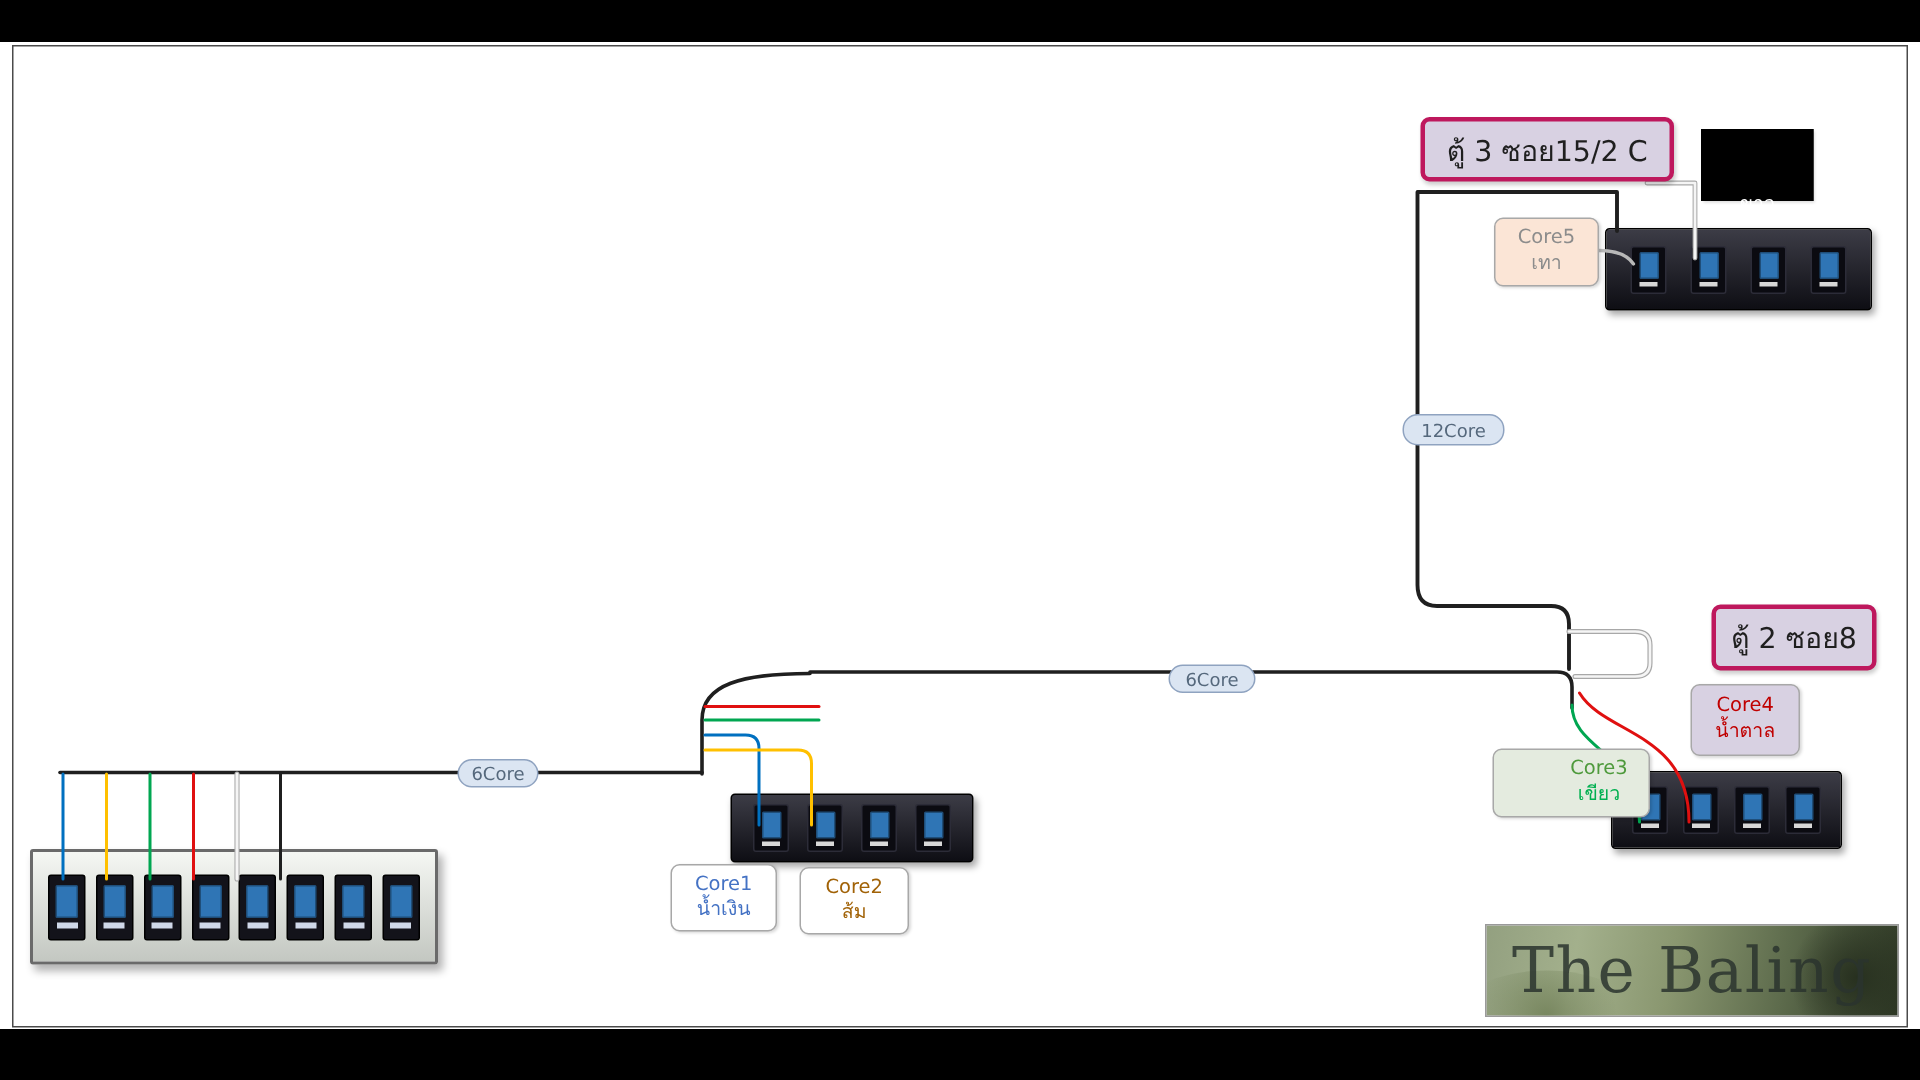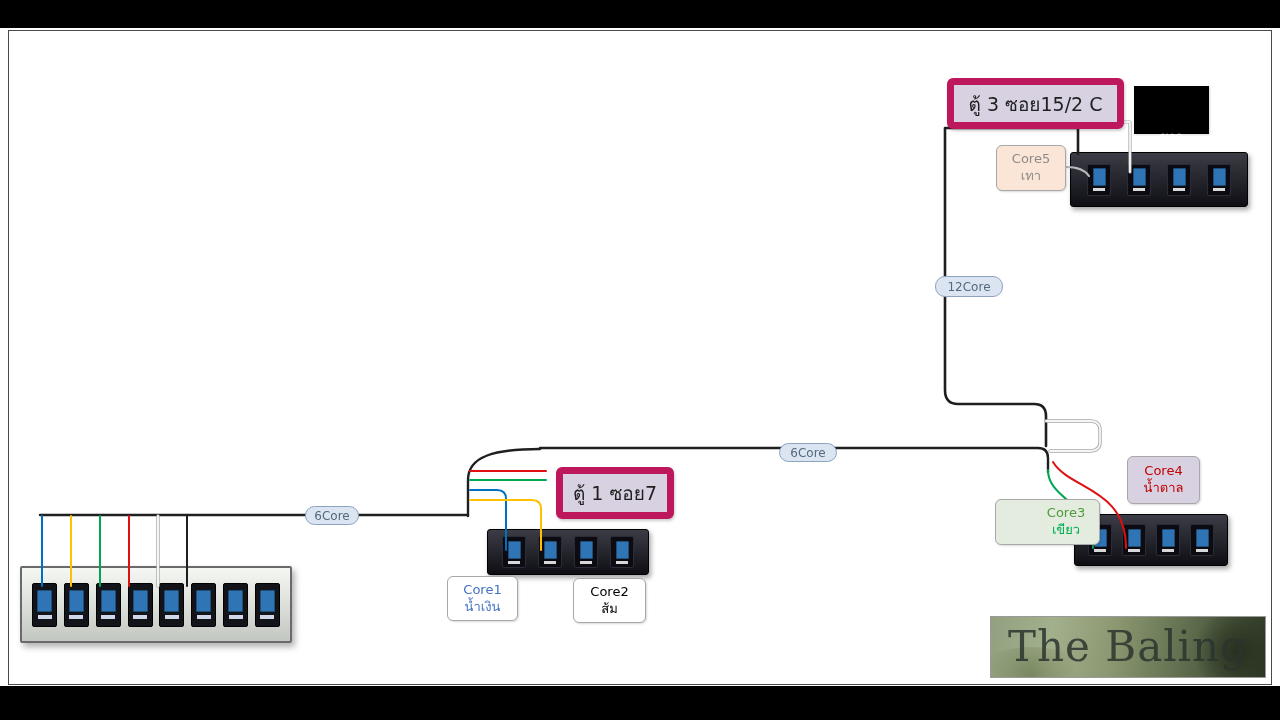--- a/index.html
+++ b/index.html
@@ -36,21 +36,21 @@
     border-radius:2px; display:flex; flex-direction:column; align-items:center;
     justify-content:center; gap:3px; }
   .port-lg .sc { width:13px; height:20px; }
   .port-lg .tag { width:14px; height:4px; background:#cfd8e8; }
 
   
   .wires { position:absolute; left:0; top:0; pointer-events:none; }
   .wires path { fill:none; stroke-linecap:round; stroke-linejoin:round; }
 
   
-  .cab-label { position:absolute; background:#d8d1e2; border:7px solid #be185d;
+  .cab-label { position:absolute; background:#d8d1e2; border:3px solid #be185d;
     border-radius:6px; display:flex; align-items:center; justify-content:center;
     font-size:19px; color:#1f1f1f; box-shadow:1px 2px 3px rgba(0,0,0,.2); }
   .cab3 { left:947px;  top:78px;  width:163px; height:37px; }
   .cab2 { left:1141px; top:403px; width:104px; height:38px; }
   .cab1 { left:556px;  top:467px; width:104px; height:38px; }
 
   .office-label { position:absolute; left:66px; top:449px; width:138px; height:45px;
     background:#fff; border:1px solid #8a8a8a; border-radius:4px;
     display:flex; align-items:center; justify-content:center;
     font-size:27px; color:#000; box-shadow:2px 2px 4px rgba(0,0,0,.25); }
@@ -59,21 +59,21 @@
     border-radius:10px; display:flex; align-items:center; justify-content:center;
     font-size:12px; color:#55687c; }
   .pill-12core     { left:935px; top:276px; width:66px; height:19px; }
   .pill-6core-mid  { left:779px; top:443px; width:56px; height:17px; }
   .pill-6core-left { left:305px; top:506px; width:52px; height:17px; }
 
   .core-box { position:absolute; border:1px solid #a8a8a8; border-radius:6px;
     display:flex; flex-direction:column; align-items:center; justify-content:center;
     line-height:1.3; font-size:13px; box-shadow:1px 1px 2px rgba(0,0,0,.15); }
   .core1 { left:447px;  top:576px; width:69px; height:43px; background:#fff;    color:#4472c4; }
-  .core2 { left:533px;  top:578px; width:71px; height:43px; background:#fff;    color:#000000;margin-left:40px; }
+  .core2 { left:533px;  top:578px; width:71px; height:43px; background:#fff;    color:#a16207; }
   .core3 { left:995px;  top:499px; width:66px; height:44px; background:#e4ebdf; color:#4e9a3c;padding-left:37px; }
   .core3 .core-color { color:#00b050; }
   .core4 { left:1127px; top:456px; width:71px; height:46px; background:#d8d1e2; color:#c00000; }
   .core5 { left:996px;  top:145px; width:68px; height:44px; background:#fbe5d6; color:#8c8c8c; }
   .core6 { left:1134px; top:86px;  width:73px; height:46px; background:#000;    color:#fff;
            border-radius:0; border-color:#000;gap:38px; }
 
   
   .photo { position:absolute; left:990px; top:616px; width:274px; height:60px;
     overflow:hidden; border:1px solid #9a9a9a;
@@ -214,21 +214,21 @@
     <path d="M1046,421 H1090 Q1100,421 1100,430 V442 Q1100,451 1090,451 H1050" stroke-width="1.8" stroke="#f5f5f5"></path>
 
     <path d="M1048,470 C1048,500 1093,502 1093,548" stroke-width="2" stroke="#00a651"></path>
     <path d="M1053,462 C1070,490 1126,488 1126,548" stroke-width="2" stroke="#e01010"></path>
 
     <path d="M1066,167 Q1083,167 1089,176" stroke-width="2.2" stroke="#b8b8b8"></path>
     <path d="M1130,172 V122 H1098" stroke-width="3.2" stroke="#a8a8a8"></path>
     <path d="M1130,172 V122 H1098" stroke-width="1.8" stroke="#f5f5f5"></path>
   </svg>
 
-  <div class="cab-label cab1">ตู้ 1 ซอย7</div>
+  <div class="cab-label cab2">ตู้ 2 ซอย8</div>
   <div class="cab-label cab3">ตู้ 3 ซอย15/2 C</div>
 
   <div class="pill pill-12core">12Core</div>
   <div class="pill pill-6core-mid">6Core</div>
   <div class="pill pill-6core-left">6Core</div>
 
   <div class="core-box core1">
     <div class="core-name">Core1</div>
     <div class="core-color">น้ำเงิน</div>
   </div>

